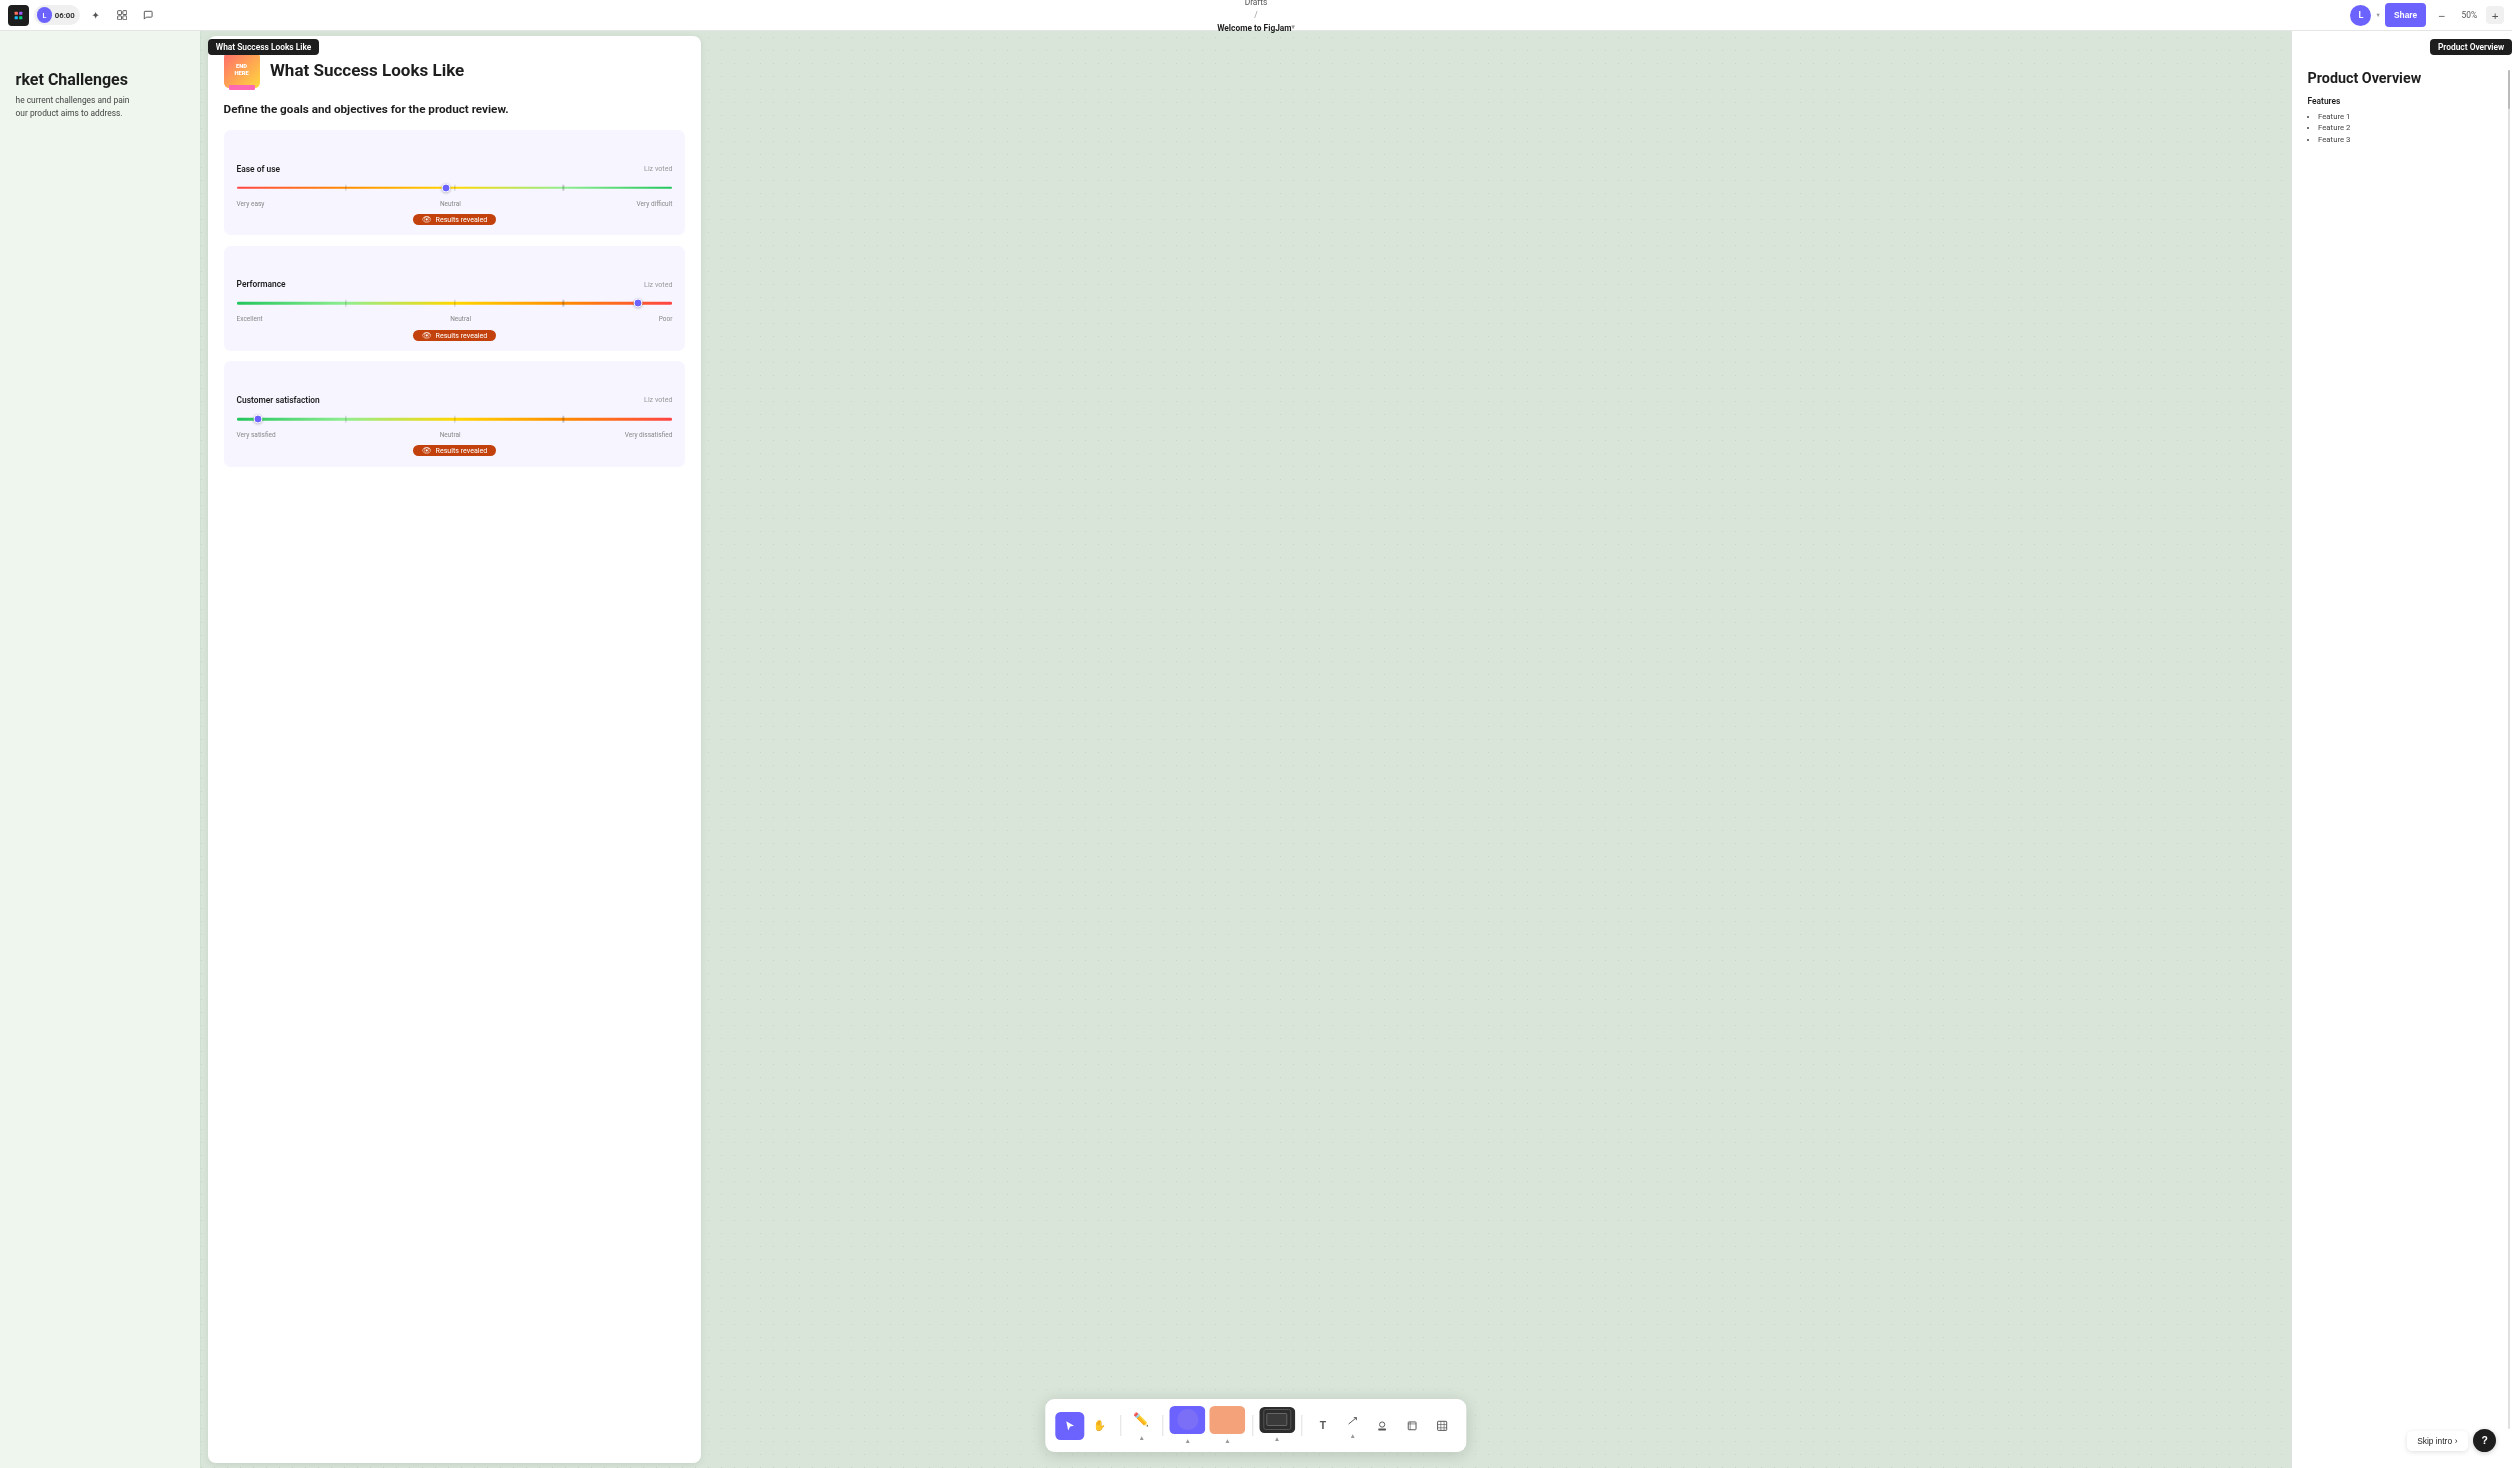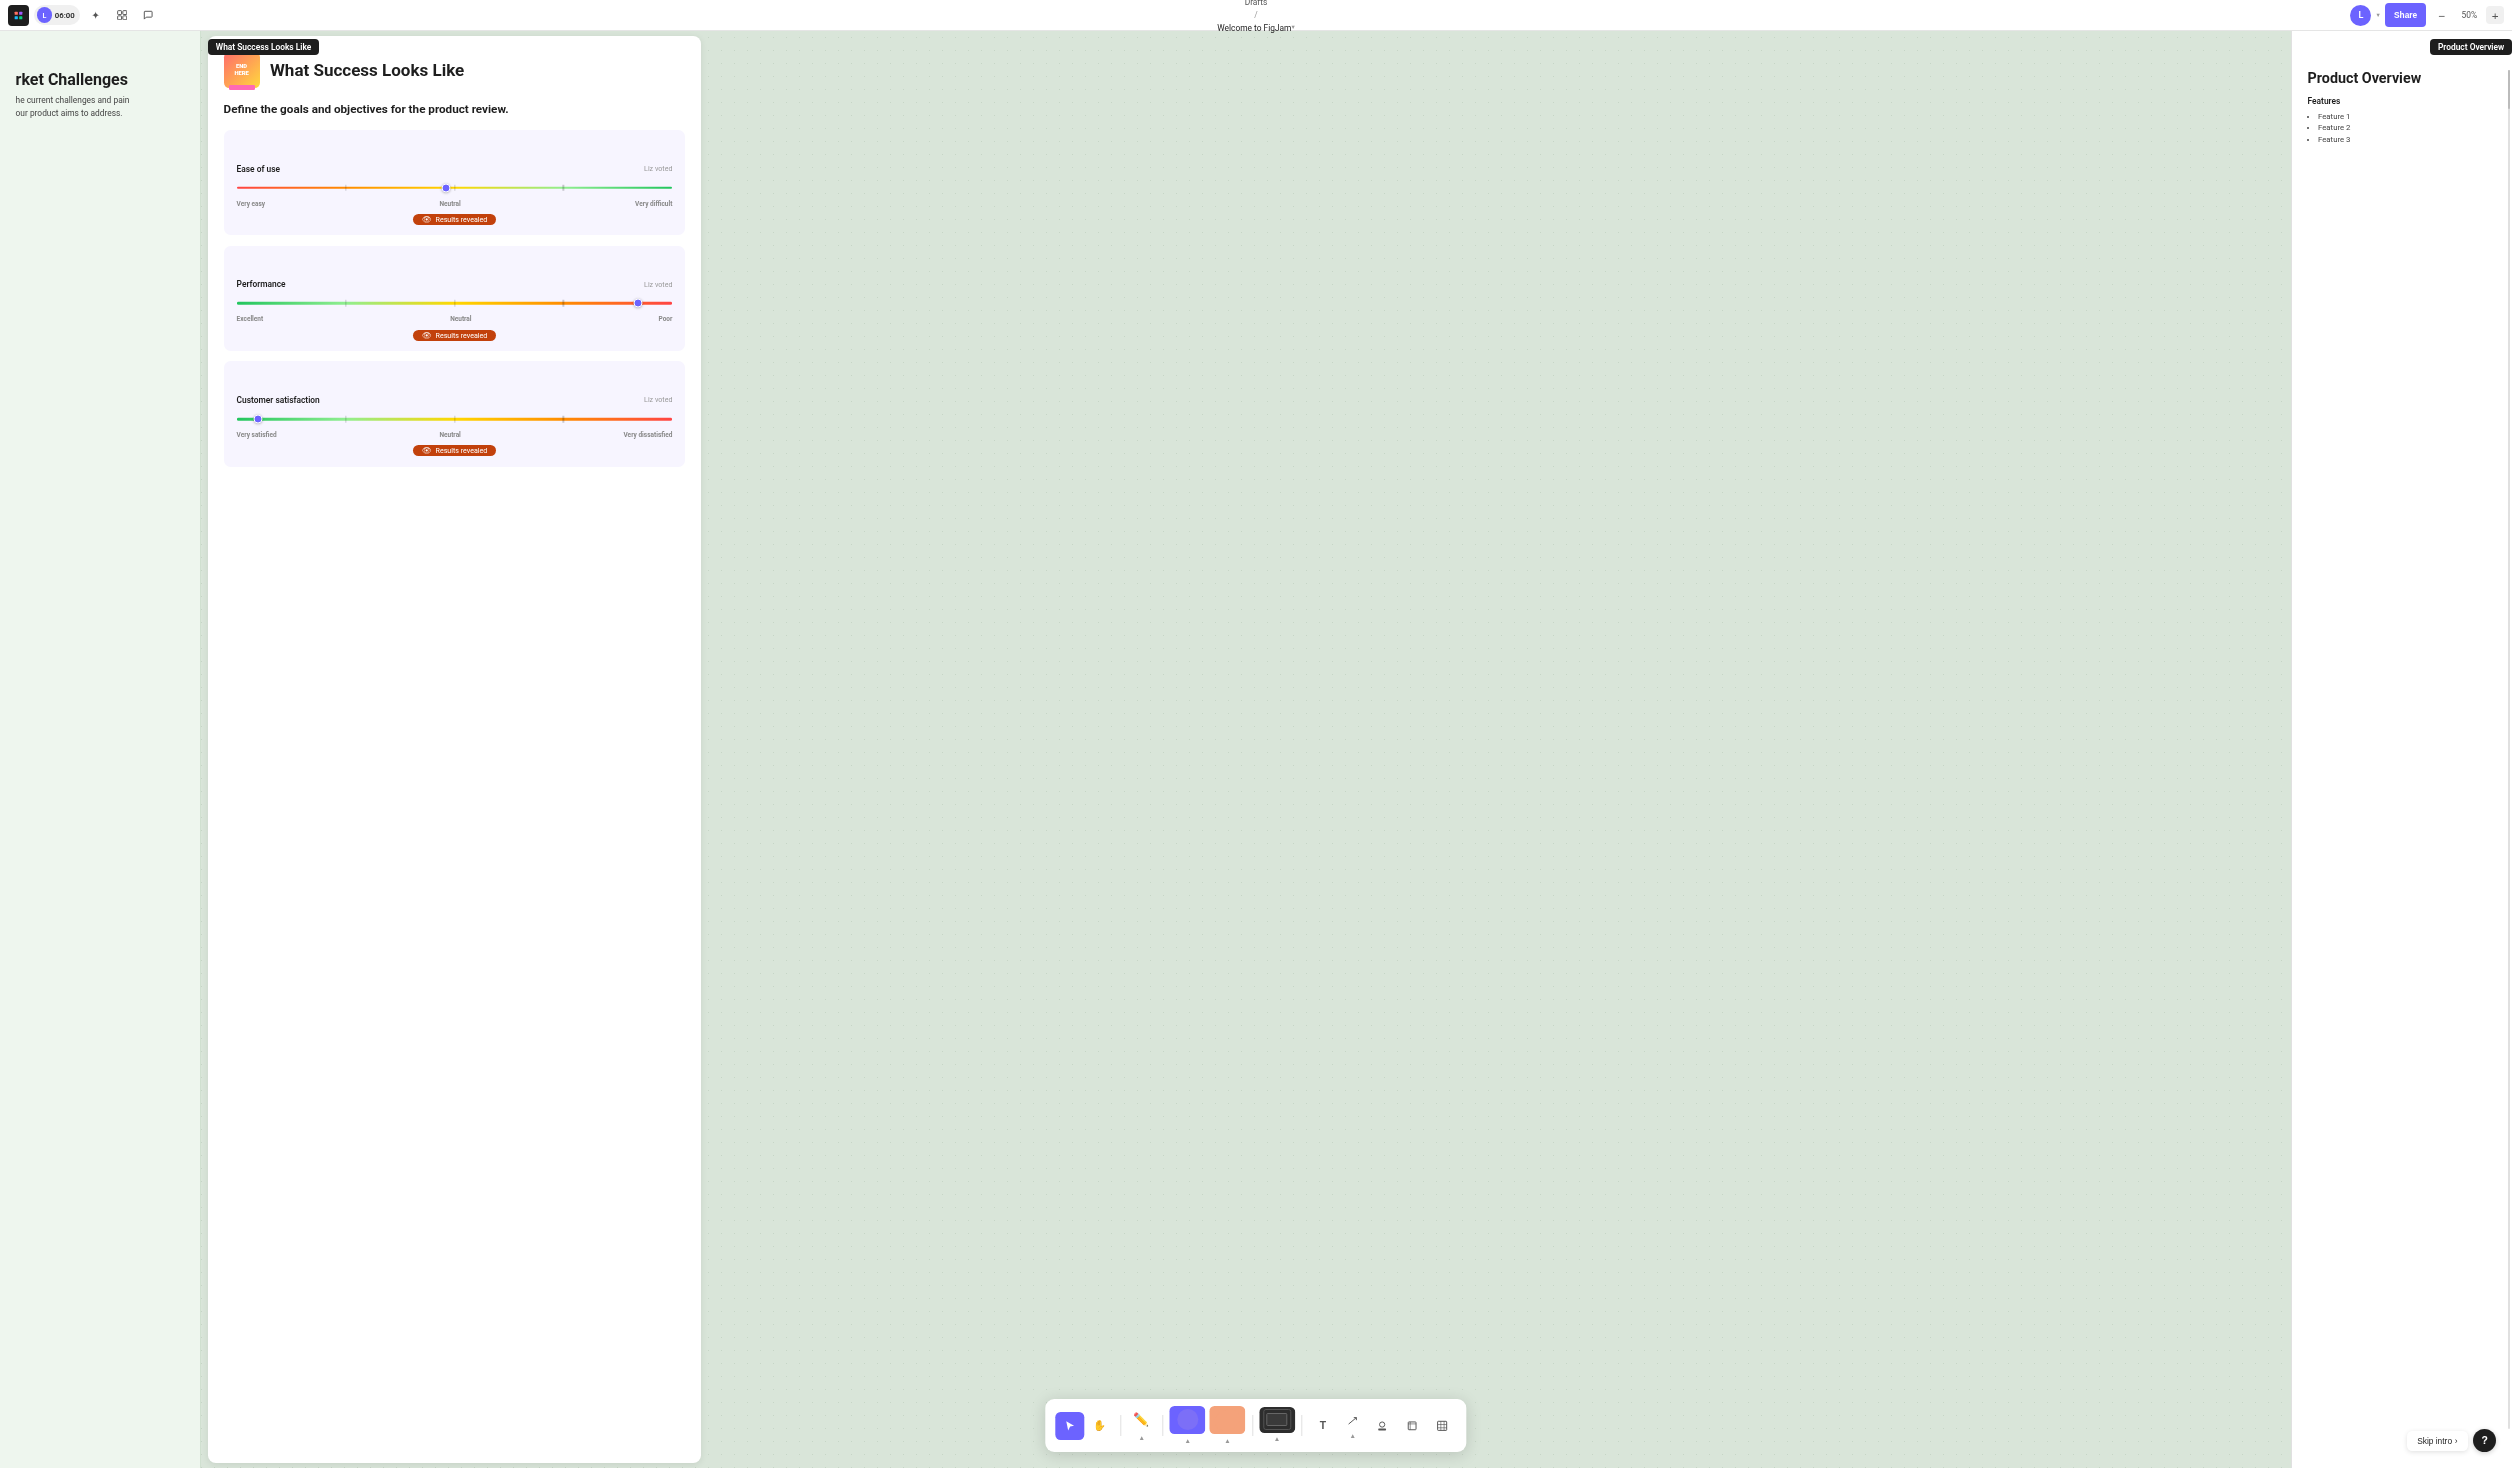--- a/index.html
+++ b/index.html
@@ -99,21 +99,21 @@
     .breadcrumb {
       display: flex;
       align-items: center;
       gap: 2.6px;
       font-size: 8.4px;
       color: #555;
       flex-direction: column;
     }
     .breadcrumb-sep { color: #999; }
     .breadcrumb-title {
-      font-weight: 400;
+      font-weight: 700;
       color: #1e1e1e;
       display: flex;
       align-items: flex-start;
       gap: 0;
       cursor: pointer;
     }
     .share-btn {
       background: #6c63ff;
       color: white;
       border: none;
@@ -321,21 +321,20 @@
       width: 1.3px;
       height: 6.5px;
       background: rgba(0,0,0,0.2);
     }
     .slider-labels {
       display: flex;
       justify-content: space-between;
       font-size: 6.5px;
       color: #888;
       margin-bottom: 6.5px;
-      font-weight: bold;
     }
     .slider-labels .label-left { color: #888; }
     .slider-labels .label-center { color: #888; }
     .slider-labels .label-right { color: #888; }
     .results-badge {
       display: flex;
       align-items: center;
       justify-content: center;
       margin: 2.6px auto 5.2px;
       width: fit-content;

